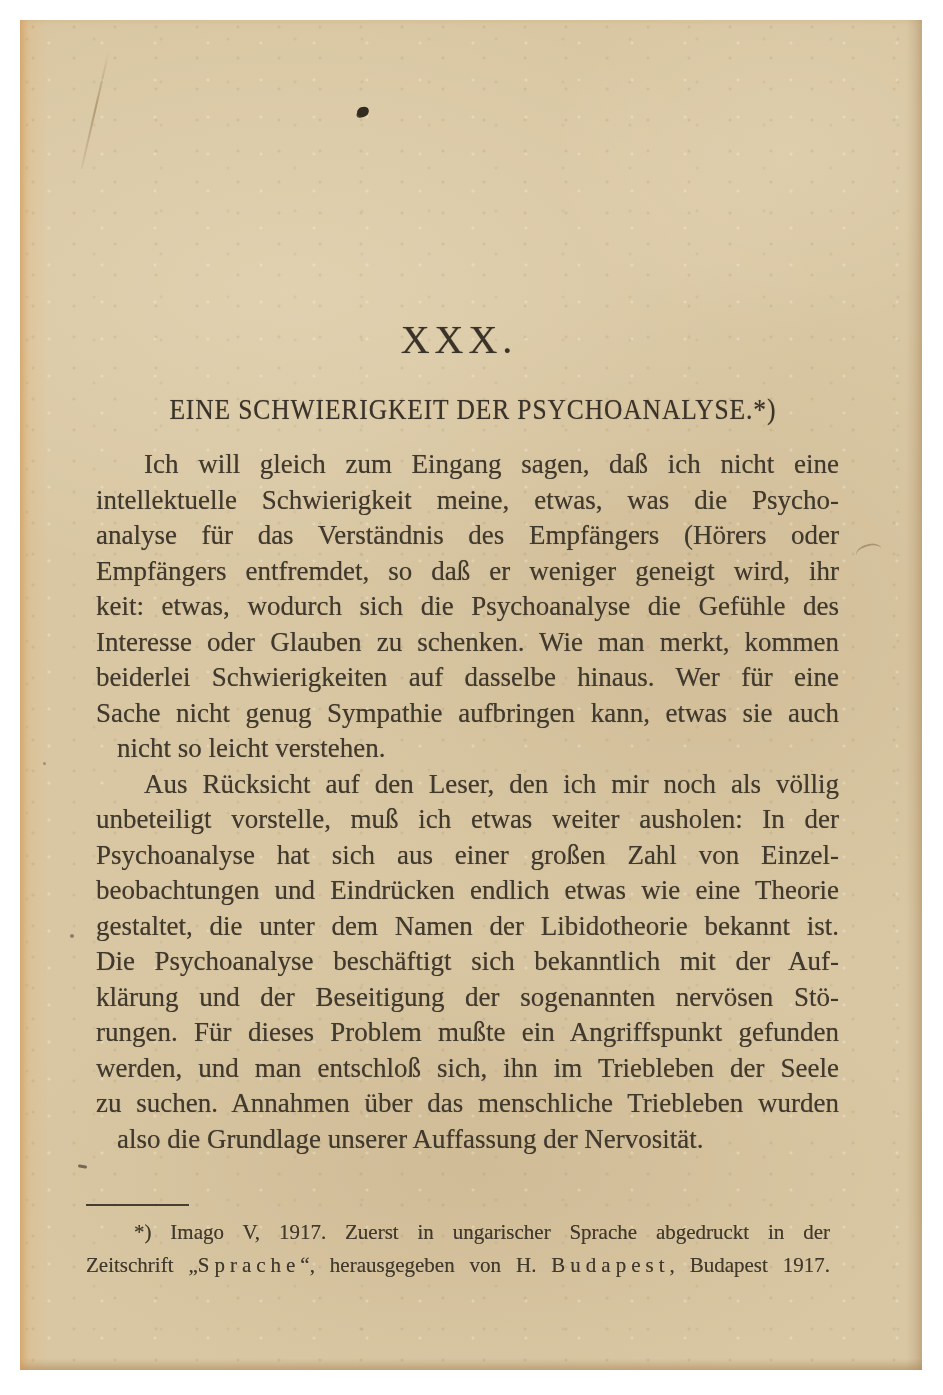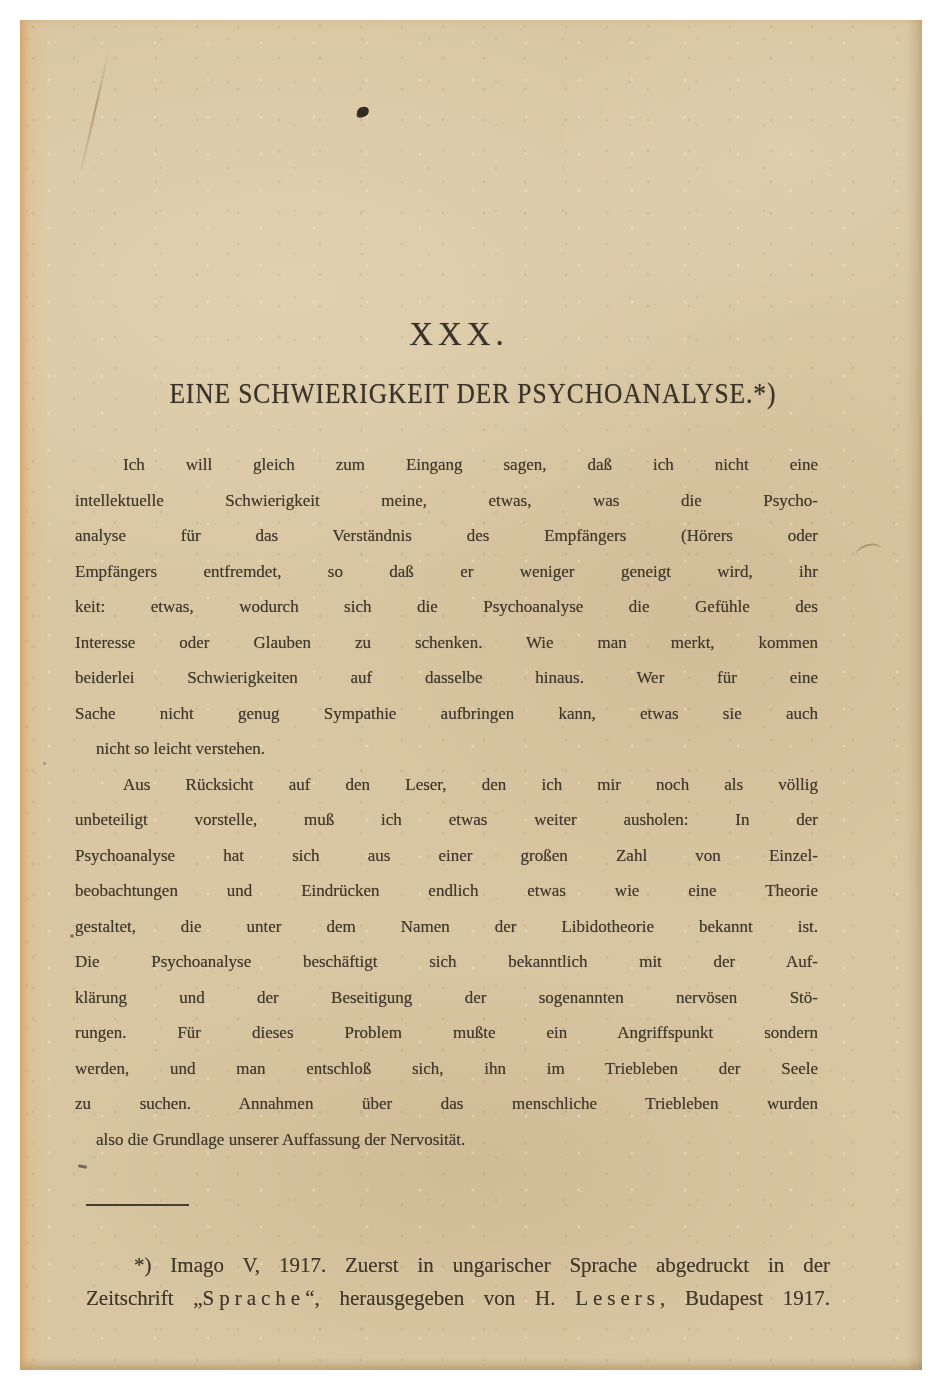--- a/index.html
+++ b/index.html
@@ -23,54 +23,54 @@
       radial-gradient(400px 300px at 85% 10%, rgba(255,246,225,0.14), transparent 60%);
     background-size:
       41px 31px, 53px 37px, 67px 43px,
       auto, auto, auto, auto, auto, auto, auto;
     box-shadow: inset 0 -3px 7px rgba(150,110,60,.22), inset 3px 0 9px rgba(210,150,80,.18);
     color:#3f382c;
   }
   .chapter{
     position:absolute;left:0;right:0;top:296px;margin:0;
     text-align:center;transform:translateX(-12px);
-    font-size:33px;font-weight:400;letter-spacing:5px;color:#3a332a;
+    font-size:40px;font-weight:400;letter-spacing:5px;color:#3a332a;
     text-shadow:0 0 1px rgba(70,58,42,0.55);
   }
   .title{
-    position:absolute;left:4px;right:0;top:354px;margin:0;
+    position:absolute;left:4px;right:0;top:354px;margin:16px;
     text-align:center;font-weight:400;
   }
   .title-inner{
     display:inline-block;transform:scaleX(0.88);transform-origin:center;
     font-size:29px;letter-spacing:1px;color:#3a332a;
     text-shadow:0 0 1px rgba(70,58,42,0.55);white-space:nowrap;
   }
   .body-text{
-    position:absolute;left:55px;top:427px;width:743px;
-    font-size:17px;color:#40392d;
+    position:absolute;left:76px;top:427px;width:743px;
+    font-size:27px;color:#40392d;
     text-shadow:0 0 0.7px rgba(75,62,45,0.6);
   }
   .line{
     height:35.5px;line-height:35.5px;
     text-align:justify;text-align-last:justify;text-justify:inter-word;
     white-space:nowrap;
   }
   .line.indent{padding-left:48px;}
   .line.flush{text-align-last:left;margin-left:21px;}
   .fn-rule{
     position:absolute;left:66px;top:1184px;width:103px;height:0;
     border-top:2.5px solid #463e31;
   }
   .footnote{
     position:absolute;left:66px;top:1196px;width:744px;
     font-size:21px;color:#40392d;text-shadow:0 0 0.6px rgba(75,62,45,0.6);
   }
   .footnote .line{height:32.5px;line-height:32.5px;}
-  .footnote .line.indent-sm{padding-left:48px;margin-top:33px;}
+  .footnote .line.indent-sm{padding-left:48px;}
   .gesperrt{letter-spacing:5px;}
   .ink-blot{
     position:absolute;left:337px;top:87px;width:12px;height:10px;
     background:#322b21;border-radius:55% 45% 60% 50%;
     transform:rotate(-12deg);
     box-shadow:-3px 2px 0 -2px #4a4033;
   }
   .scratch{
     position:absolute;left:88px;top:30px;width:1.5px;height:122px;
     background:linear-gradient(to bottom, rgba(145,115,75,0), rgba(145,115,75,0.55), rgba(145,115,75,0.1));
@@ -112,26 +112,26 @@
     <div class="line">beiderlei Schwierigkeiten auf dasselbe hinaus. Wer für eine</div>
     <div class="line">Sache nicht genug Sympathie aufbringen kann, etwas sie auch</div>
     <div class="line flush">nicht so leicht verstehen.</div>
     <div class="line indent">Aus Rücksicht auf den Leser, den ich mir noch als völlig</div>
     <div class="line">unbeteiligt vorstelle, muß ich etwas weiter ausholen: In der</div>
     <div class="line">Psychoanalyse hat sich aus einer großen Zahl von Einzel-</div>
     <div class="line">beobachtungen und Eindrücken endlich etwas wie eine Theorie</div>
     <div class="line">gestaltet, die unter dem Namen der Libidotheorie bekannt ist.</div>
     <div class="line">Die Psychoanalyse beschäftigt sich bekanntlich mit der Auf-</div>
     <div class="line">klärung und der Beseitigung der sogenannten nervösen Stö-</div>
-    <div class="line">rungen. Für dieses Problem mußte ein Angriffspunkt sondern</div>
+    <div class="line">rungen. Für dieses Problem mußte ein Angriffspunkt gefunden</div>
     <div class="line">werden, und man entschloß sich, ihn im Triebleben der Seele</div>
     <div class="line">zu suchen. Annahmen über das menschliche Triebleben wurden</div>
     <div class="line flush">also die Grundlage unserer Auffassung der Nervosität.</div>
   </div>
 
   <div class="fn-rule"></div>
 
   <div class="footnote">
     <div class="line indent-sm">*) Imago V, 1917. Zuerst in ungarischer Sprache abgedruckt in der</div>
-    <div class="line"><span>Zeitschrift „</span><span class="gesperrt">Sprache</span><span>“, herausgegeben von H. </span><span class="gesperrt">Lesers</span><span>, Budapest 1917.</span></div>
+    <div class="line"><span>Zeitschrift „</span><span class="gesperrt">Sprache</span><span>“, herausgegeben von H. </span><span class="gesperrt">Budapest</span><span>, Budapest 1917.</span></div>
   </div>
 
 </div>
 
 </body></html>

